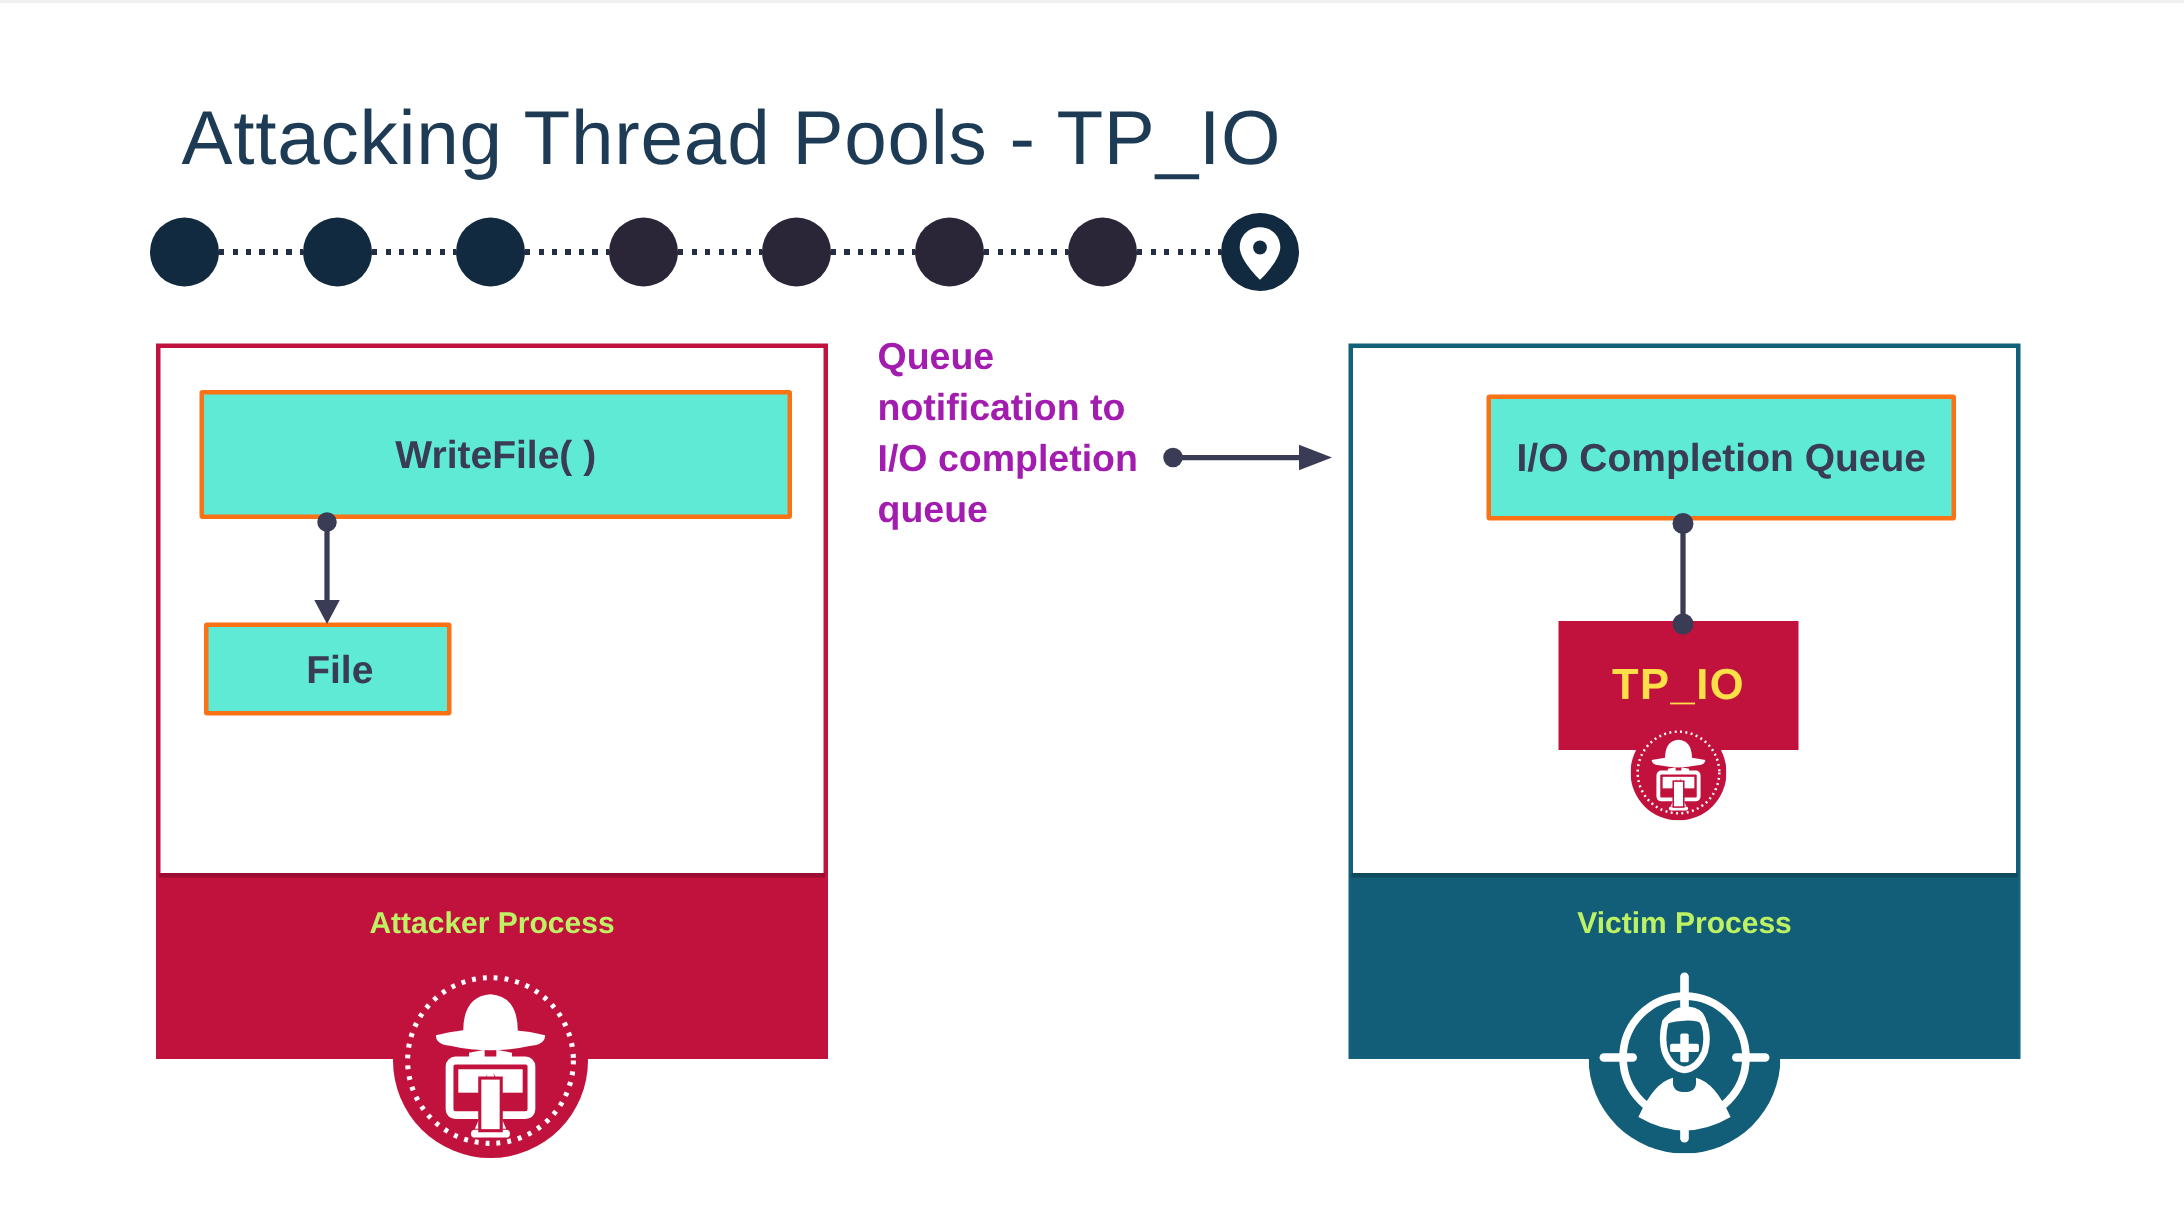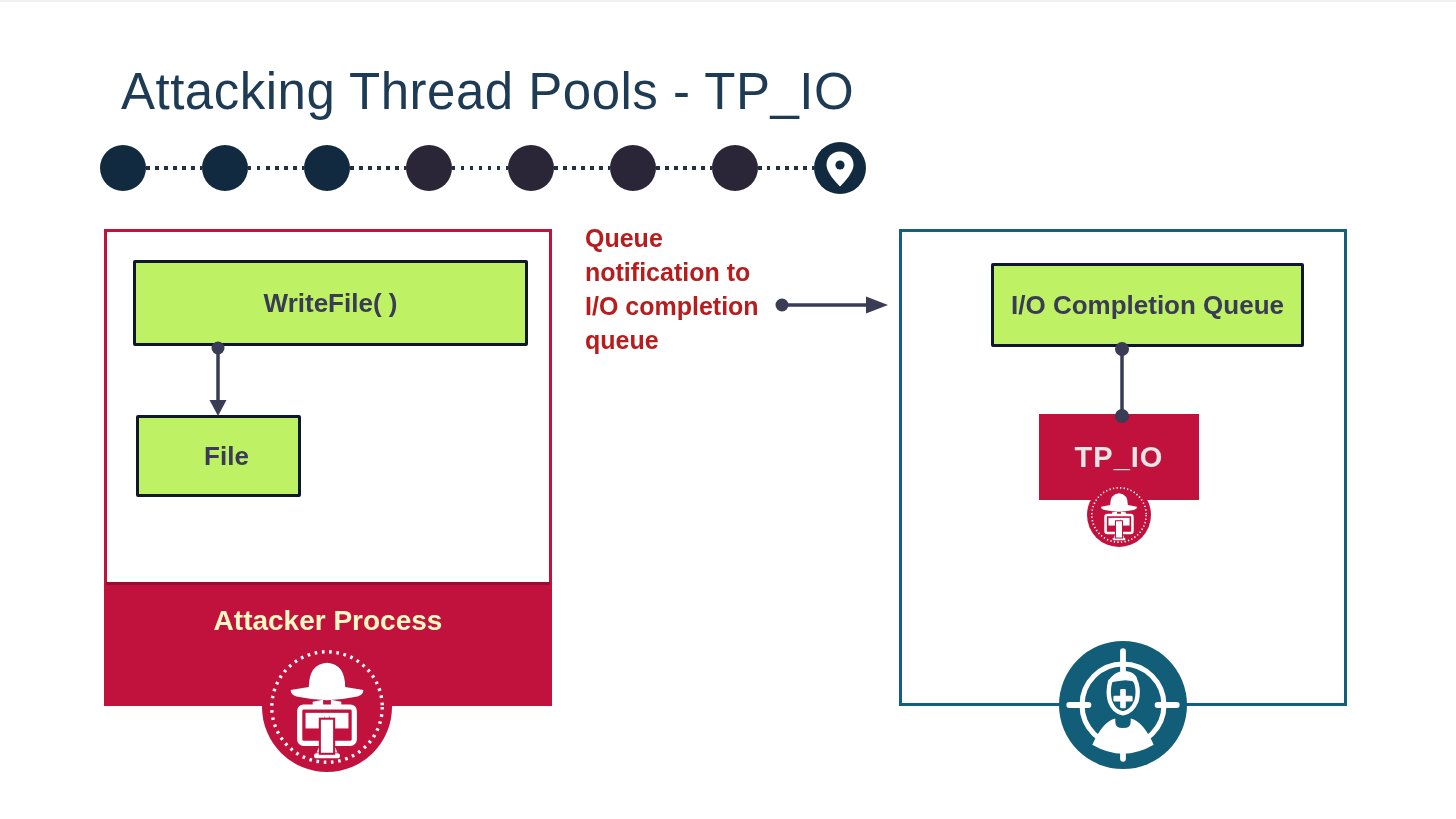--- a/index.html
+++ b/index.html
@@ -22,36 +22,36 @@
   
   .proc{position:absolute;top:227px;width:448px;height:477px;background:#fff;
     border:3px solid;box-sizing:border-box;}
   .attacker{left:104px;border-color:#c1123e;}
   .victim{left:899px;border-color:#13607a;}
   .band{position:absolute;left:-1px;right:-1px;bottom:-1px;height:122px;
     display:flex;justify-content:center;align-items:flex-start;padding-top:20px;
     box-sizing:border-box;border-top:3px solid;}
   .band-crimson{background:#c1123e;border-top-color:#9c0c31;}
   .band-teal{background:#125e78;border-top-color:#0d4a5e;}
-  .band-label{color:#fef9c3;font-weight:700;font-size:28px;}
-  .inner-box{position:absolute;background:#bef264;border:3px solid #0f172a;border-radius:2px;
+  .band-label{color:#bef264;font-weight:700;font-size:20px;}
+  .inner-box{position:absolute;background:#5eead4;border:3px solid #f97316;border-radius:2px;
     display:flex;align-items:center;justify-content:center;box-sizing:border-box;
     color:#3a3b55;font-weight:700;font-size:26px;text-align:center;}
   .writefile{left:26px;top:28px;width:395px;height:86px;}
-  .filebox{left:29px;top:183px;width:165px;height:82px;padding-left:16px;}
+  .filebox{left:29px;top:183px;width:165px;height:62px;padding-left:16px;}
   .iobox{left:89px;top:31px;width:313px;height:84px;line-height:1.25;}
   .tpio{position:absolute;left:137px;top:182px;width:160px;height:86px;background:#c1123e;
-    display:flex;align-items:center;justify-content:center;color:#e5e5e5;font-weight:700;
+    display:flex;align-items:center;justify-content:center;color:#fde047;font-weight:700;
     font-size:29px;letter-spacing:1px;}
   .badge{position:absolute;display:block;}
   .attacker-badge{left:155px;top:410px;width:130px;height:130px;}
   .victim-badge{left:157px;top:409px;width:128px;height:128px;}
   .tpio-badge{left:185px;top:251px;width:64px;height:64px;}
   .annotation{position:absolute;left:585px;top:219px;width:178px;
-    font-weight:700;font-size:25px;line-height:34px;color:#b91c1c;}
+    font-weight:700;font-size:25px;line-height:34px;color:#a21caf;}
   .connectors{position:absolute;left:0;top:0;width:1456px;height:819px;pointer-events:none;}
   .defs-holder{position:absolute;width:0;height:0;overflow:hidden;}
 </style>
 </head>
 <body>
 
 <svg class="defs-holder" aria-hidden="true">
   <defs>
     <symbol id="sym-pin" viewBox="0 0 52 52">
       <circle cx="26" cy="26" r="26" fill="#122a3f"></circle>
@@ -136,20 +136,23 @@
   <section class="proc victim">
     <div class="inner-box iobox">
       <span>I/O Completion Queue</span>
     </div>
     <div class="tpio">
       <span>TP_IO</span>
     </div>
     <svg class="badge tpio-badge" viewBox="0 0 100 100">
       <use href="#sym-hacker"></use>
     </svg>
+    <footer class="band band-teal">
+      <span class="band-label">Victim Process</span>
+    </footer>
     <svg class="badge victim-badge" viewBox="0 0 100 100">
       <use href="#sym-victim"></use>
     </svg>
   </section>
 
   <svg class="connectors" viewBox="0 0 1456 819">
 
     <g>
       <circle cx="218" cy="346" r="6.5" fill="#3a3b55"></circle>
       <line x1="218" y1="346" x2="218" y2="401" stroke="#3a3b55" stroke-width="3.5"></line>

